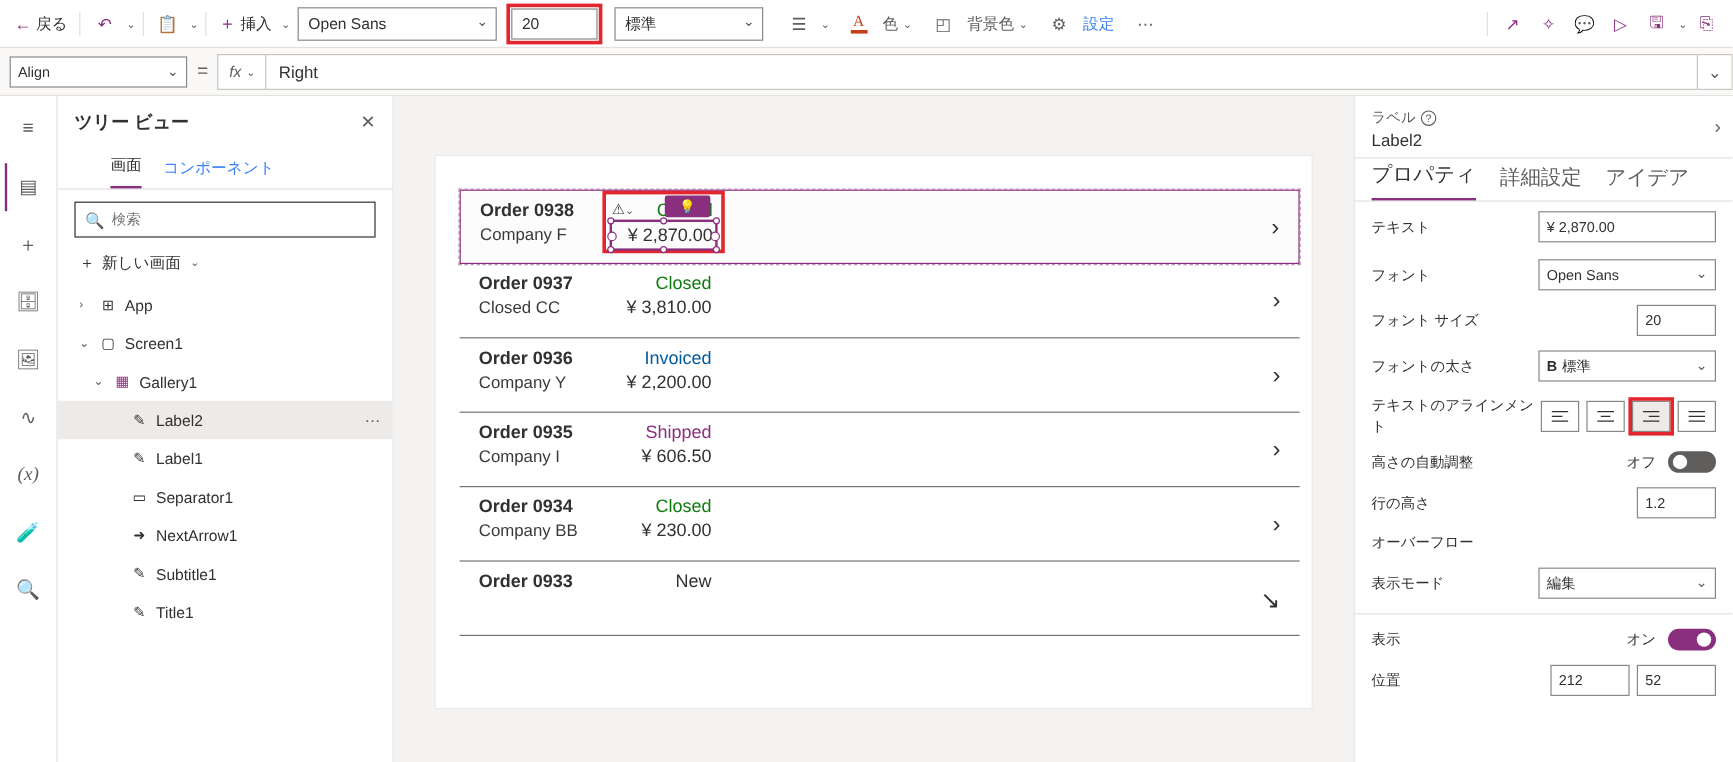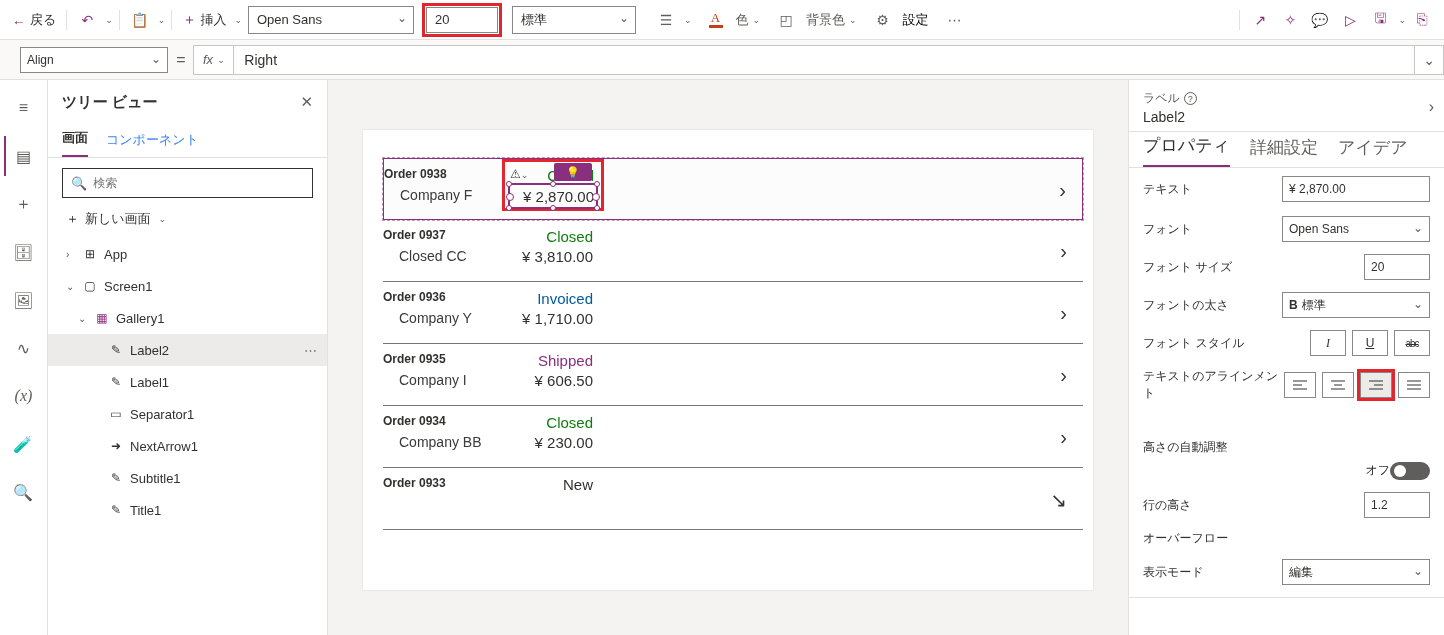--- a/index.html
+++ b/index.html
@@ -16,21 +16,21 @@
 .tb-select::after { content: "⌄"; position: absolute; right: 6px; top: 4px; font-size: 12px; color: #605e5c; }
 .tb-font { width: 166px; margin-left: 4px; }
 .tb-size-hl { border: 3px solid #e3262d; padding: 1px; display: inline-block; margin-left: 6px; }
 .tb-size { width: 72px; height: 26px; border: 1px solid #8a8886; display: flex; align-items: center; padding-left: 8px; background: #fff; }
 .tb-weight { width: 124px; margin-left: 8px; }
 .tb-spacer { flex: 1; }
 .tb-right { display: flex; align-items: center; gap: 2px; }
 
 
 .formula-row { height: 40px; border-bottom: 1px solid #e1e1e1; display: flex; align-items: center; background: #faf9f8; }
-.prop-select { width: 298px; height: 30px; margin-left: 20px; border: 1px solid #8a8886; background: #fff; display: flex; align-items: center; padding: 0 8px; position: relative; cursor: pointer; }
+.prop-select { width: 298px; height: 30px; margin-left: 8px; border: 1px solid #8a8886; background: #fff; display: flex; align-items: center; padding: 0 8px; position: relative; cursor: pointer; }
 .prop-select::after { content: "⌄"; position: absolute; right: 8px; top: 6px; color: #605e5c; }
 .eq { margin: 0 8px; font-style: italic; color: #605e5c; font-size: 16px; }
 .fx-box { width: 40px; height: 30px; border: 1px solid #c8c6c4; border-right: none; display: flex; align-items: center; justify-content: center; background: #fff; }
 .fx { font-style: italic; color: #605e5c; font-size: 13px; }
 .fx-caret { font-size: 9px; color: #605e5c; margin-left: 4px; }
 .formula-input { flex: 1; height: 30px; border: 1px solid #c8c6c4; border-right: none; background: #fff; display: flex; align-items: center; padding-left: 10px; font-size: 14px; }
 .formula-expand { width: 30px; height: 30px; border: 1px solid #c8c6c4; background: #fff; display: flex; align-items: center; justify-content: center; font-size: 14px; color: #605e5c; cursor: pointer; }
 
 
 .main { display: flex; height: calc(635px - 80px); }
@@ -41,41 +41,41 @@
 .rail-btn.active { background: #fff; }
 .rail-btn.active::before { content: ""; position: absolute; left: 0; top: 0; bottom: 0; width: 2px; background: #8a2f7e; }
 
 
 .tree-panel { width: 280px; border-right: 1px solid #e1e1e1; display: flex; flex-direction: column; }
 .tree-header { height: 44px; display: flex; align-items: center; justify-content: space-between; padding: 0 14px; }
 .tree-title { font-size: 15px; font-weight: 600; }
 .tree-close { color: #605e5c; font-size: 15px; cursor: pointer; }
 .tree-tabs { display: flex; padding: 0 14px; height: 34px; align-items: flex-end; gap: 18px; border-bottom: 1px solid #e1e1e1; }
 .tree-tab { font-size: 13px; padding-bottom: 8px; cursor: pointer; color: #3b82f6; }
-.tree-tab.active { color: #323130; border-bottom: 2px solid #8a2f7e; font-weight: 700; }
+.tree-tab.active { color: #323130; border-bottom: 2px solid #8a2f7e; font-weight: 400; margin-left: 30px; }
 .tree-search { margin: 10px 14px 8px; height: 30px; border: 1px solid #323130; display: flex; align-items: center; padding: 0 8px; gap: 6px; }
 .tree-search input { border: none; outline: none; flex: 1; font-size: 12px; }
 .new-screen { display: flex; align-items: center; gap: 6px; padding: 4px 18px 10px; font-size: 13px; color: #323130; cursor: pointer; }
 .tree-list { flex: 1; overflow: auto; }
 .tree-item { height: 32px; display: flex; align-items: center; padding-left: 14px; gap: 6px; font-size: 13px; cursor: pointer; }
 .tree-item.selected { background: #edebe9; }
 .tree-item .dots { margin-left: auto; margin-right: 10px; color: #605e5c; }
 .tree-chev { width: 10px; font-size: 10px; color: #605e5c; }
 .tree-icon { width: 16px; height: 16px; display: inline-flex; align-items: center; justify-content: center; font-size: 12px; }
 .indent-1 { padding-left: 18px; }
 .indent-2 { padding-left: 30px; }
 .indent-3 { padding-left: 60px; }
 
 
 .canvas-area { flex: 1; background: #f5f3f2; display: flex; align-items: flex-start; justify-content: center; padding-top: 50px; overflow: auto; }
 .phone-canvas { width: 730px; height: 460px; background: #fff; box-shadow: 0 0 0 1px rgba(0,0,0,0.04); position: relative; padding: 28px 10px 0 20px; }
 .gallery { }
 .g-row { display: flex; align-items: center; height: 62px; border-bottom: 1px solid #767676; position: relative; }
 .g-row:first-child { border: 1px solid #8a2f7e; outline: 1px dashed rgba(138,47,126,0.5); height: 62px; background: rgba(247,244,250,0.3); }
-.g-title { position: absolute; left: 0; top: 8px; font-weight: 600; font-size: 12px; }
+.g-title { position: absolute; left: 16px; top: 8px; font-weight: 600; font-size: 15px; }
 .g-sub { position: absolute; left: 16px; top: 28px; font-size: 14px; color: #3a3a3a; }
 .g-status { position: absolute; left: 150px; top: 8px; font-size: 15px; width: 60px; text-align: right; }
 .g-status.closed { color: #107c10; }
 .g-status.invoiced { color: #005a9e; }
 .g-status.shipped { color: #8a2f7e; }
 .g-price { position: absolute; left: 126px; top: 28px; font-size: 15px; text-align: right; width: 84px; }
 .g-arrow { position: absolute; right: 16px; top: 20px; font-size: 20px; color: #333; }
 
 .sel-label { position: absolute; left: 126px; top: 26px; width: 86px; height: 22px; outline: 2px solid #8a2f7e; z-index: 5; display: flex; align-items: center; justify-content: flex-end; padding-right: 2px; font-size: 15px; }
 .sel-label::before, .sel-label::after { content: ""; position: absolute; width: 6px; height: 6px; background: #fff; border: 1px solid #8a2f7e; border-radius: 50%; }
@@ -109,21 +109,21 @@
 .sbtn.ul { text-decoration: underline; }
 .sbtn.st { text-decoration: line-through; font-size: 10px; letter-spacing: -1px; }
 .align-btns { display: flex; gap: 6px; }
 .abtn { width: 32px; height: 26px; border: 1px solid #8a8886; display: flex; align-items: center; justify-content: center; cursor: pointer; background: #fff; }
 .abtn.active { background: #edebe9; }
 .abtn-hl { outline: 3px solid #e3262d; }
 .toggle { width: 40px; height: 18px; border-radius: 9px; background: #605e5c; position: relative; cursor: pointer; }
 .toggle::after { content: ""; position: absolute; width: 12px; height: 12px; background: #fff; border-radius: 50%; top: 3px; left: 4px; }
 .toggle.on { background: #8a2f7e; }
 .toggle.on::after { left: auto; right: 4px; }
-.toggle-wrap { display: flex; align-items: flex-start; gap: 0; font-size: 12px; margin-top: 48px; }
+.toggle-wrap { display: flex; align-items: center; gap: 10px; font-size: 12px; }
 .xy-row { padding: 4px 14px 2px; display: flex; justify-content: flex-end; gap: 36px; }
 .sep-line { border-top: 1px solid #e1e1e1; margin: 6px 0; }
 
 svg { display: block; }
 </style>
 </head>
 <body>
 
 <div class="toolbar">
   <button class="tb-btn">←<span class="tb-label">戻る</span></button>
@@ -160,21 +160,21 @@
     <span style="width:14px;height:3px;background:#c43e1c;margin-top:1px"></span>
   </button>
   <span class="tb-label" style="color:#605e5c">色</span>
   <span class="tb-caret">⌄</span>
   <span style="width:8px"></span>
   <button class="tb-btn gray">◰</button>
   <span class="tb-label" style="color:#605e5c">背景色</span>
   <span class="tb-caret">⌄</span>
   <span style="width:8px"></span>
   <button class="tb-btn gray">⚙</button>
-  <span class="tb-label" style="color:#000000">設定</span>
+  <span class="tb-label" style="color:#3b82f6">設定</span>
   <span style="width:8px"></span>
   <button class="tb-btn gray">⋯</button>
 
   <div class="tb-spacer"></div>
 
   <div class="tb-right">
     <span class="tb-sep"></span>
     <button class="tb-btn">↗</button>
     <button class="tb-btn">✧</button>
     <button class="tb-btn">💬</button>
@@ -303,21 +303,21 @@
     <span class="g-title">Order 0937</span>
     <span class="g-sub">Closed CC</span>
     <span class="g-status closed">Closed</span>
             <span class="g-price">¥ 3,810.00</span>
             <span class="g-arrow">›</span>
           </div>
           <div class="g-row">
     <span class="g-title">Order 0936</span>
     <span class="g-sub">Company Y</span>
     <span class="g-status invoiced">Invoiced</span>
-            <span class="g-price">¥ 1,710.00</span>
+            <span class="g-price">¥ 2,200.00</span>
             <span class="g-arrow">›</span>
           </div>
           <div class="g-row">
     <span class="g-title">Order 0935</span>
     <span class="g-sub">Company I</span>
     <span class="g-status shipped">Shipped</span>
             <span class="g-price">¥ 606.50</span>
             <span class="g-arrow">›</span>
           </div>
           <div class="g-row">
@@ -370,28 +370,20 @@
         <div class="prop-input small">
             <span>20</span>
           </div>
       </div>
       <div class="prop-row">
         <span class="prop-label">フォントの太さ</span>
         <div class="prop-select">
             <b style="margin-right:4px">B</b>
             <span>標準</span>
           </div>
-      </div>
-      <div class="prop-row">
-        <span class="prop-label">フォント スタイル</span>
-        <div class="style-btns">
-          <div class="sbtn it">I</div>
-          <div class="sbtn ul">U</div>
-          <div class="sbtn st">abc</div>
-        </div>
       </div>
       <div class="prop-row">
         <span class="prop-label">テキストのアラインメント</span>
         <div class="align-btns">
           <div class="abtn">
               <svg width="14" height="10">
                 <line x1="0" y1="1" x2="14" y2="1" stroke="#323130"></line>
                 <line x1="0" y1="5" x2="9" y2="5" stroke="#323130"></line>
                 <line x1="0" y1="9" x2="14" y2="9" stroke="#323130"></line>
               </svg>

